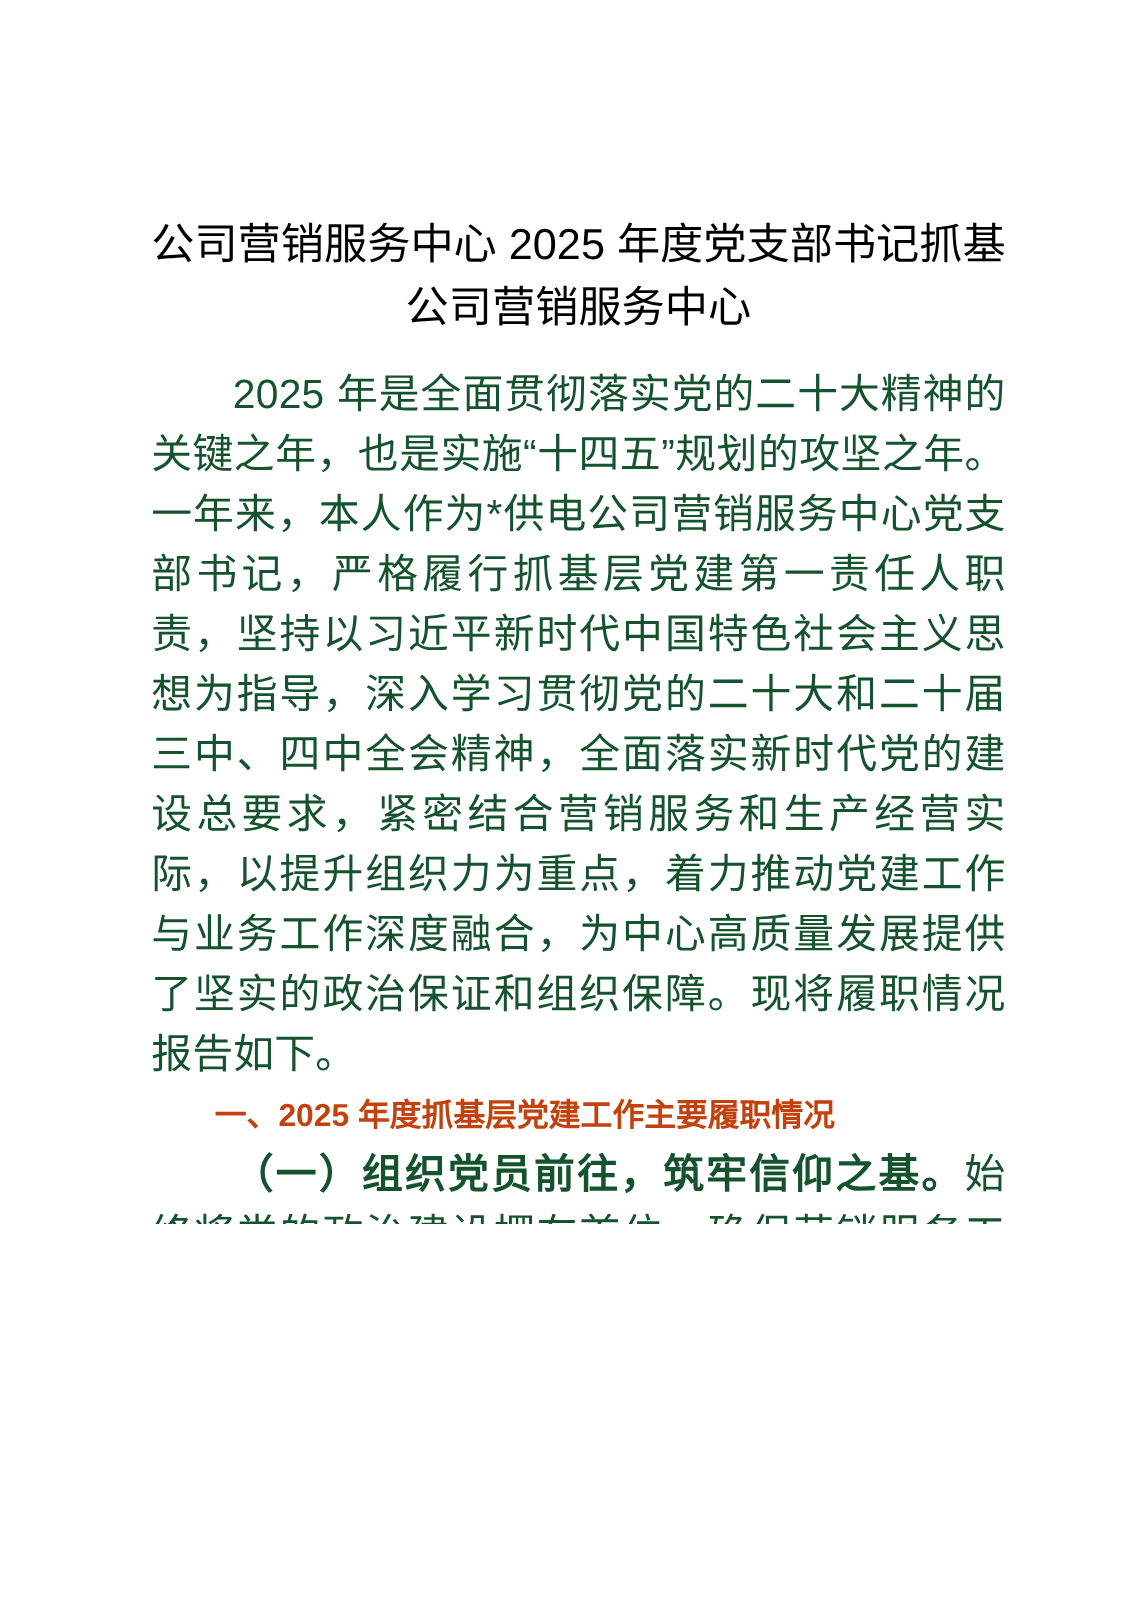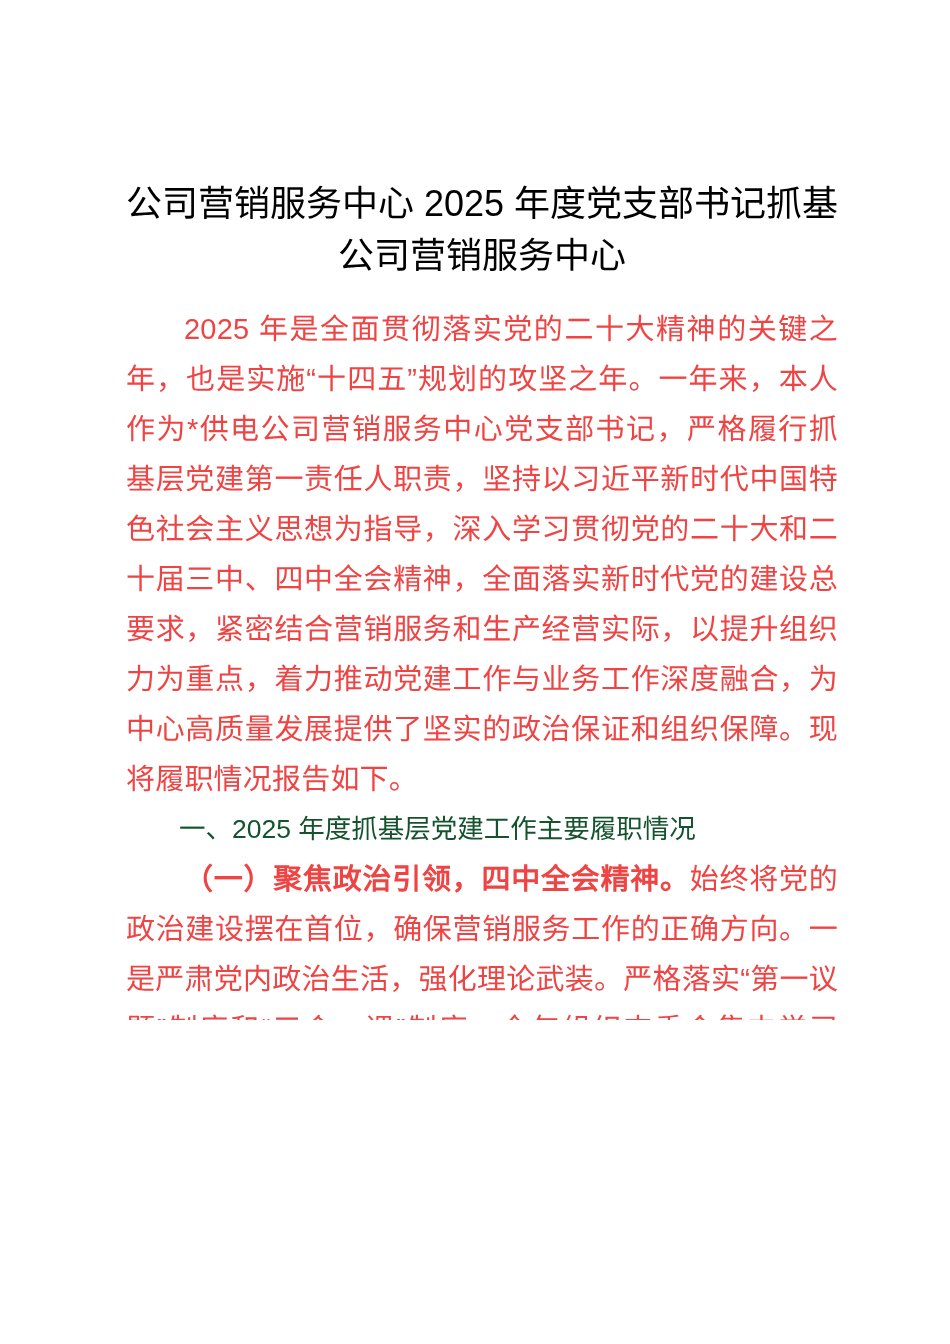--- a/index.html
+++ b/index.html
@@ -25,50 +25,50 @@
     line-height: 52px;
     text-align: center;
     color: #000000;
   }
   .title-line {
     display: block;
     white-space: nowrap;
   }
   .para {
     margin: 0;
-    font-size: 29px;
+    font-size: 34px;
     line-height: 50px;
     text-align: justify;
     letter-spacing: 0.2px;
-    color: #ef4444;
+    color: #14532d;
   }
   .indent-2em {
     text-indent: 2em;
   }
   .section-heading {
     margin: 0;
     font-size: 26.5px;
     line-height: 50px;
     text-indent: 2em;
-    font-weight: 400;
-    color: #14532d;
+    font-weight: 700;
+    color: #c2410c;
   }
   .lead-bold {
     font-weight: 700;
   }
 </style>
 </head>
 <body>
 
 <div class="page">
 
   <h1 class="doc-title">
     <span class="title-line">公司营销服务中心 2025 年度党支部书记抓基</span>
     <span class="title-line">公司营销服务中心</span>
   </h1>
 
   <p class="para indent-2em">2025 年是全面贯彻落实党的二十大精神的关键之年，也是实施“十四五”规划的攻坚之年。一年来，本人作为*供电公司营销服务中心党支部书记，严格履行抓基层党建第一责任人职责，坚持以习近平新时代中国特色社会主义思想为指导，深入学习贯彻党的二十大和二十届三中、四中全会精神，全面落实新时代党的建设总要求，紧密结合营销服务和生产经营实际，以提升组织力为重点，着力推动党建工作与业务工作深度融合，为中心高质量发展提供了坚实的政治保证和组织保障。现将履职情况报告如下。</p>
 
   <p class="section-heading">一、2025 年度抓基层党建工作主要履职情况</p>
 
-  <p class="para indent-2em"><span class="lead-bold">（一）聚焦政治引领，四中全会精神。</span><span>始终将党的政治建设摆在首位，确保营销服务工作的正确方向。一是严肃党内政治生活，强化理论武装。严格落实“第一议题”制度和“三会一课”制度，全年组织支委会集中学习 24 次，围绕习近平总书记关于能源安全、国企改革等重要论述开展专题学习 20 篇。组织党员前往*市红色教育基地开展现场教学 2 次，并结合“七一”主题党日开展重温入党誓词活动，引导全体党员不断</span></p>
+  <p class="para indent-2em"><span class="lead-bold">（一）组织党员前往，筑牢信仰之基。</span><span>始终将党的政治建设摆在首位，确保营销服务工作的正确方向。一是严肃党内政治生活，强化理论武装。严格落实“第一议题”制度和“三会一课”制度，全年组织支委会集中学习 24 次，围绕习近平总书记关于能源安全、国企改革等重要论述开展专题学习 20 篇。组织党员前往*市红色教育基地开展现场教学 2 次，并结合“七一”主题党日开展重温入党誓词活动，引导全体党员不断</span></p>
 
 </div>
 
 </body></html>

